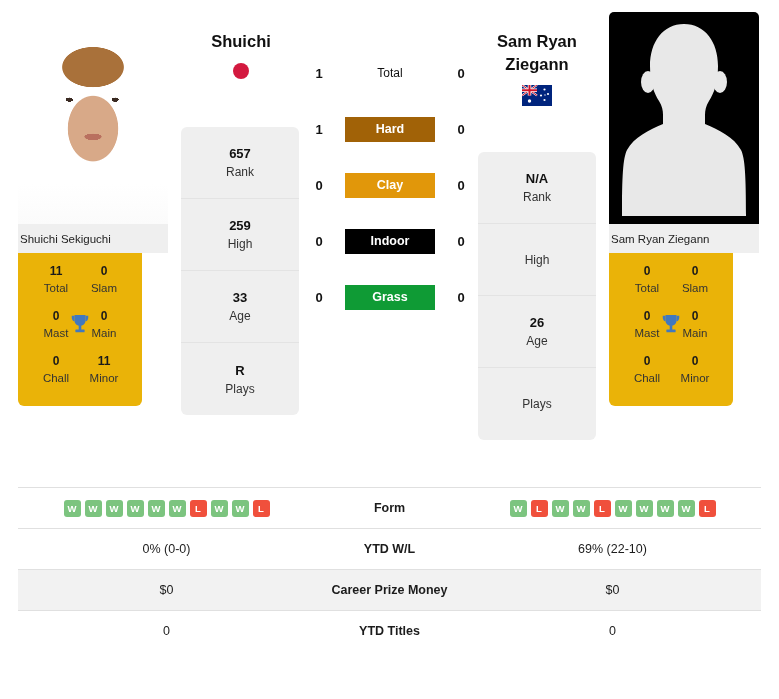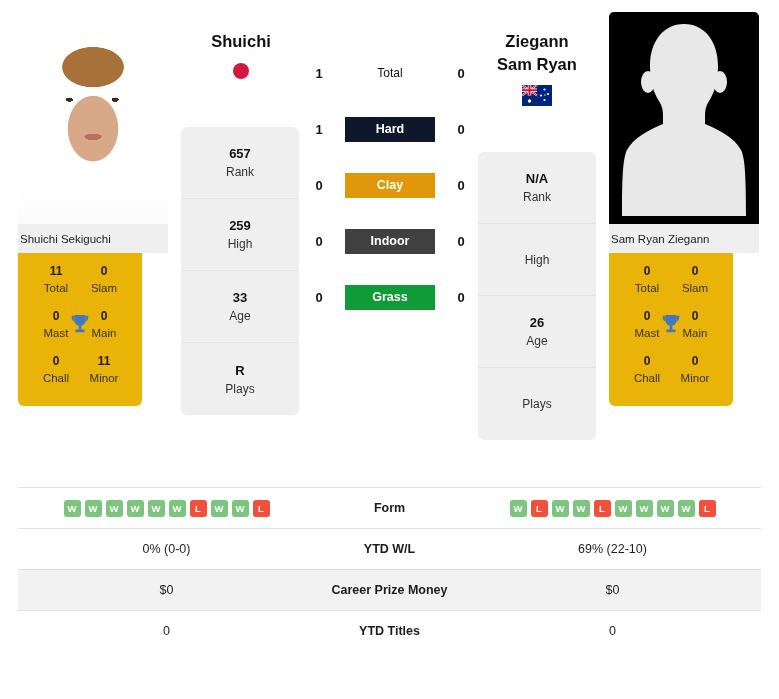--- a/index.html
+++ b/index.html
@@ -343,22 +343,22 @@
         </div>
       </div>
     </div>
 
     <div class="center-name left">
       <div class="nm">Shuichi</div>
       <div class="flag-jp"></div>
     </div>
 
     <div class="center-name right">
+      <div class="nm">Sam Ryan</div>
       <div class="nm">Ziegann</div>
-      <div class="nm">Sam Ryan</div>
       <svg class="flag" viewBox="0 0 60 42">
         <rect width="60" height="42" fill="#00247d"></rect>
         <g>
           <rect width="30" height="21" fill="#00247d"></rect>
           <path d="M0 0 L30 21 M30 0 L0 21" stroke="#ffffff" stroke-width="4"></path>
           <path d="M0 0 L30 21 M30 0 L0 21" stroke="#cf142b" stroke-width="2"></path>
           <path d="M15 0 V21 M0 10.5 H30" stroke="#ffffff" stroke-width="7"></path>
           <path d="M15 0 V21 M0 10.5 H30" stroke="#cf142b" stroke-width="4"></path>
         </g>
         <circle cx="15" cy="32" r="3.4" fill="#ffffff"></circle>
@@ -409,31 +409,31 @@
     </div>
 
     <div class="h2h">
       <div class="h2h-row">
         <div class="h2h-num">1</div>
         <div class="h2h-surface plain">Total</div>
         <div class="h2h-num">0</div>
       </div>
       <div class="h2h-row">
         <div class="h2h-num">1</div>
-        <div class="h2h-surface" style="background: #0f172a;">Hard</div>
+        <div class="h2h-surface" style="background: #a16207;">Hard</div>
         <div class="h2h-num">0</div>
       </div>
       <div class="h2h-row">
         <div class="h2h-num">0</div>
         <div class="h2h-surface" style="background: rgb(225, 151, 10);">Clay</div>
         <div class="h2h-num">0</div>
       </div>
       <div class="h2h-row">
         <div class="h2h-num">0</div>
-        <div class="h2h-surface" style="background: #404040;">Indoor</div>
+        <div class="h2h-surface" style="background: #000000;">Indoor</div>
         <div class="h2h-num">0</div>
       </div>
       <div class="h2h-row">
         <div class="h2h-num">0</div>
         <div class="h2h-surface" style="background: rgb(15, 155, 53);">Grass</div>
         <div class="h2h-num">0</div>
       </div>
     </div>
 
   </div>

